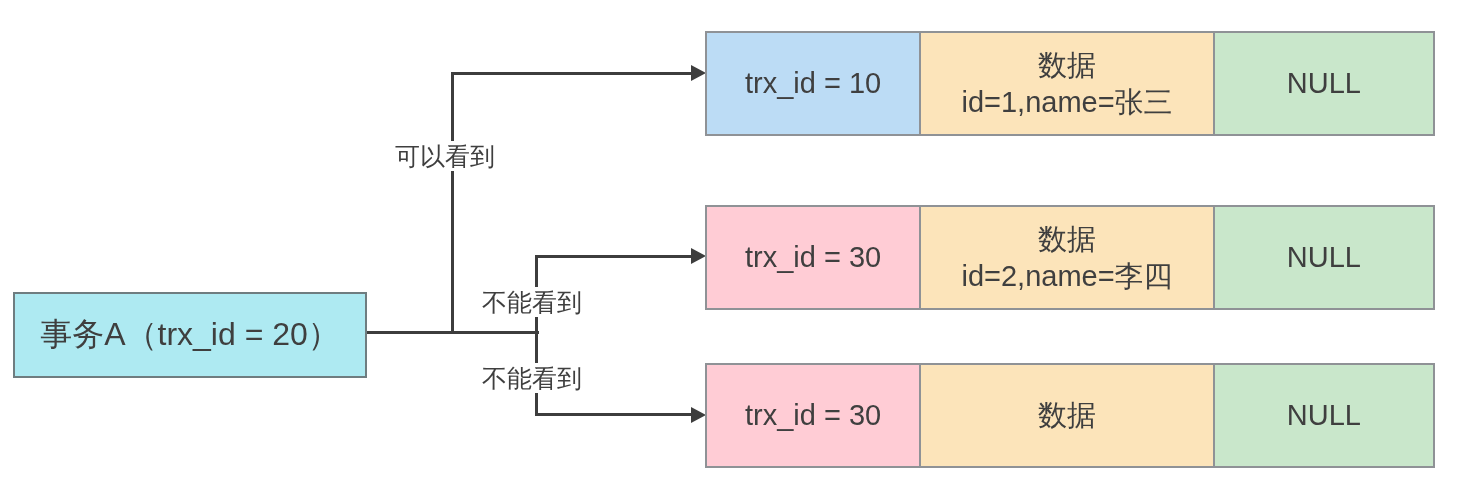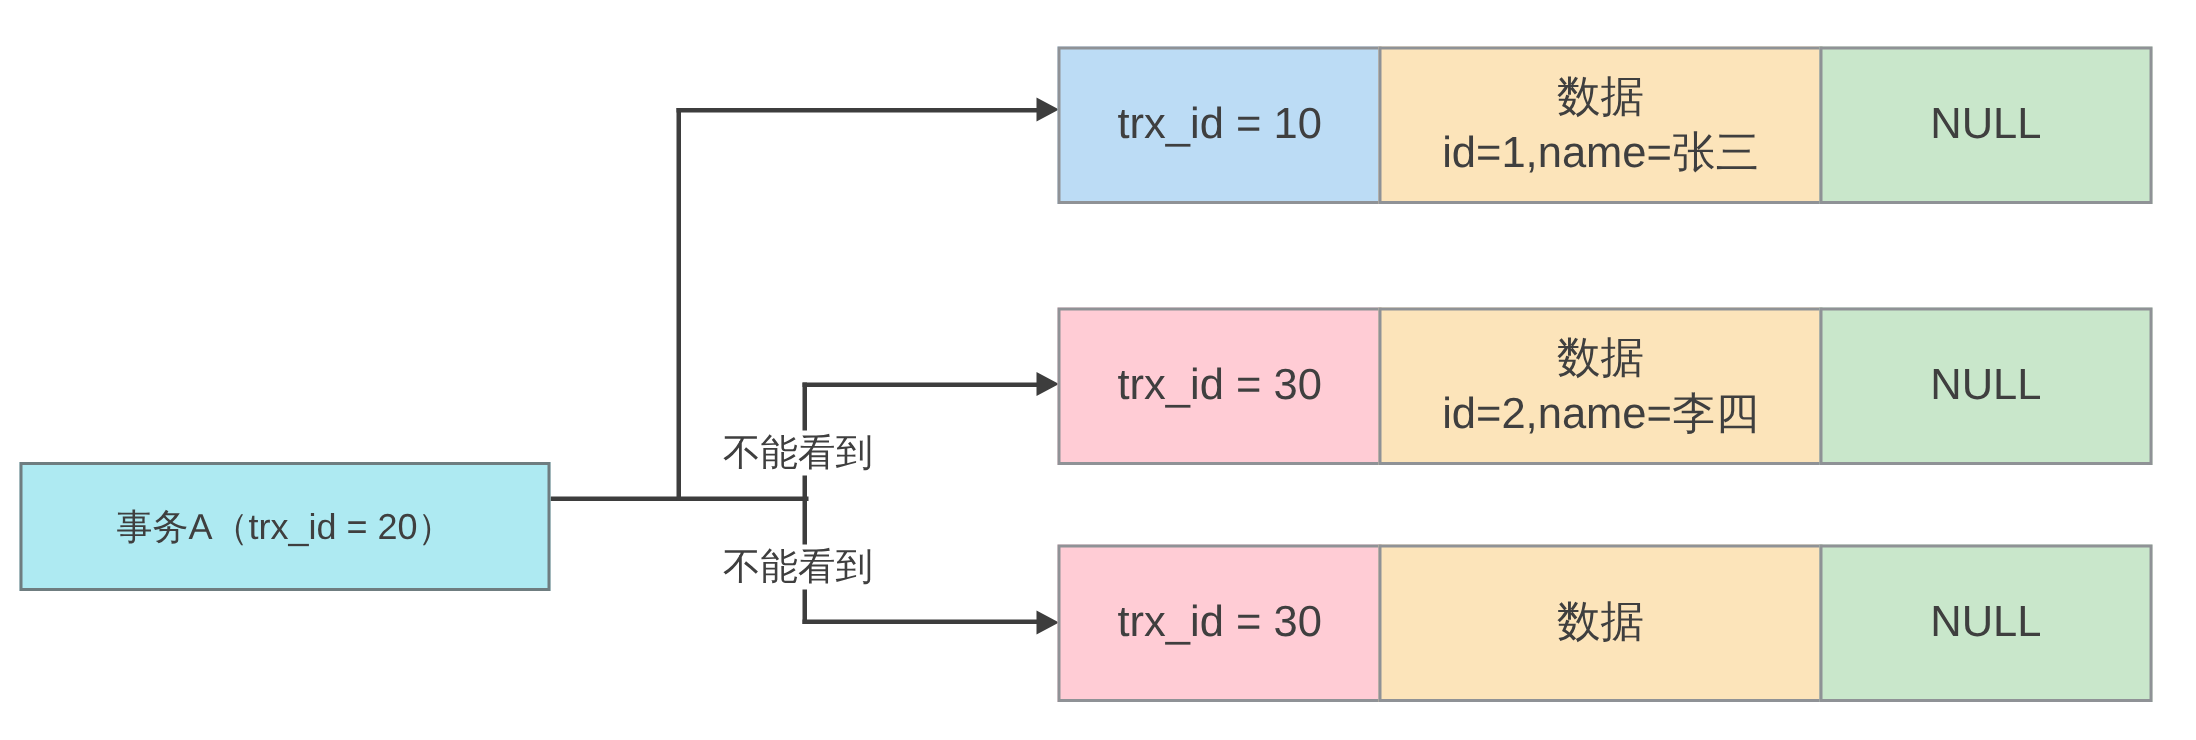--- a/index.html
+++ b/index.html
@@ -4,21 +4,21 @@
 <style>
   html,body{margin:0;padding:0;background:#ffffff;}
   body{font-family:"Liberation Sans","DejaVu Sans",sans-serif;color:#3f3f3f;}
   .canvas{position:relative;width:1464px;height:493px;background:#ffffff;overflow:hidden;}
 
   
   .trx-box{
     position:absolute;left:13px;top:292px;width:354px;height:86px;
     box-sizing:border-box;border:2px solid #6f7d80;
     display:flex;align-items:center;justify-content:center;
-    font-size:24px;z-index:1;margin-top:16px;
+    font-size:32px;z-index:1;
   }
 
   
   .vrow{position:absolute;left:705px;width:730px;height:105px;display:flex;z-index:1;}
   .vrow .cell{
     box-sizing:border-box;border:2px solid #8f9296;height:105px;
     display:flex;flex-direction:column;align-items:center;justify-content:center;
     font-size:29px;line-height:37px;text-align:center;
   }
   .cell-trx{width:218px;}
@@ -49,20 +49,21 @@
   <div class="line" style="left:451px;top:72px;width:242px;height:3px;"></div>
   <div class="arrow-head" style="left:691px;top:65px;"></div>
 
   <div class="line" style="left:535px;top:255px;width:3px;height:161px;"></div>
   <div class="line" style="left:535px;top:255px;width:158px;height:3px;"></div>
   <div class="arrow-head" style="left:691px;top:248px;"></div>
 
   <div class="line" style="left:535px;top:413px;width:158px;height:3px;"></div>
   <div class="arrow-head" style="left:691px;top:407px;"></div>
 
+  <div class="edge-label" style="left:393px;top:141px;">可以看到</div>
   <div class="edge-label" style="left:480px;top:287px;">不能看到</div>
   <div class="edge-label" style="left:480px;top:363px;">不能看到</div>
 
   <div class="trx-box" style="background: rgb(174, 234, 242);">
     <span>事务A（trx_id = 20）</span>
   </div>
 
   <div class="vrow" style="top:31px;">
     <div class="cell cell-trx" style="background: rgb(188, 220, 245);">
       <span>trx_id = 10</span>

